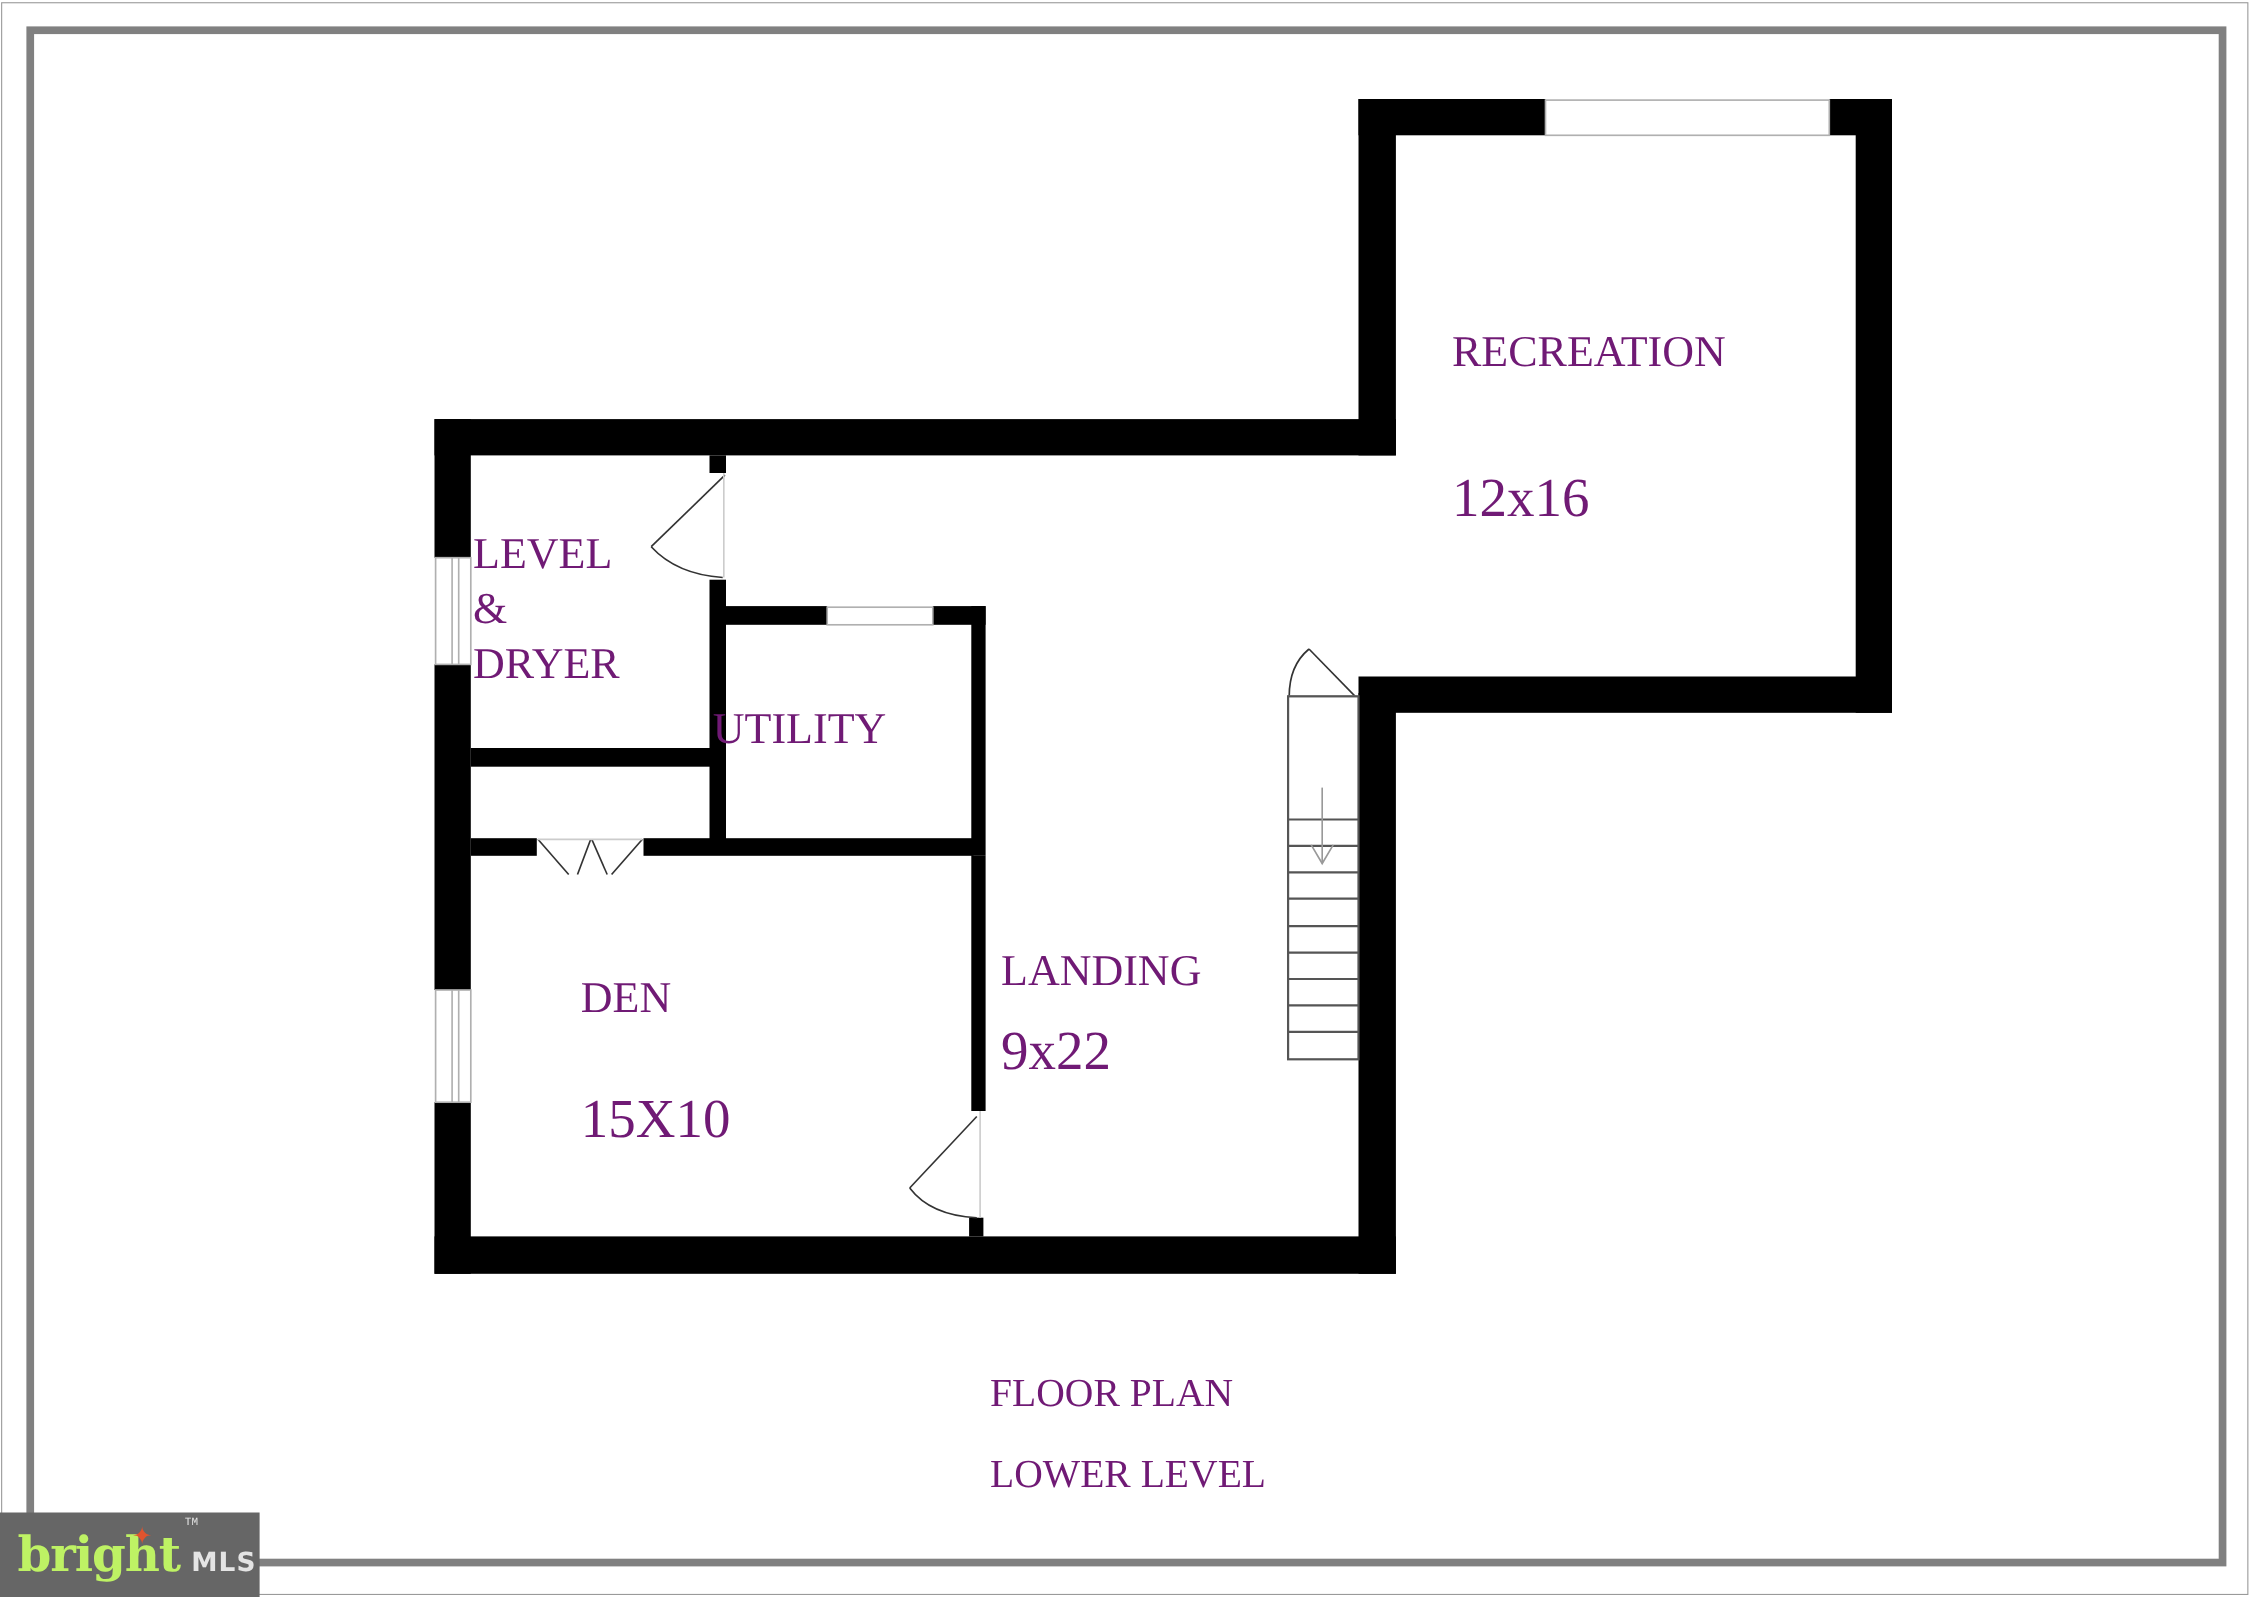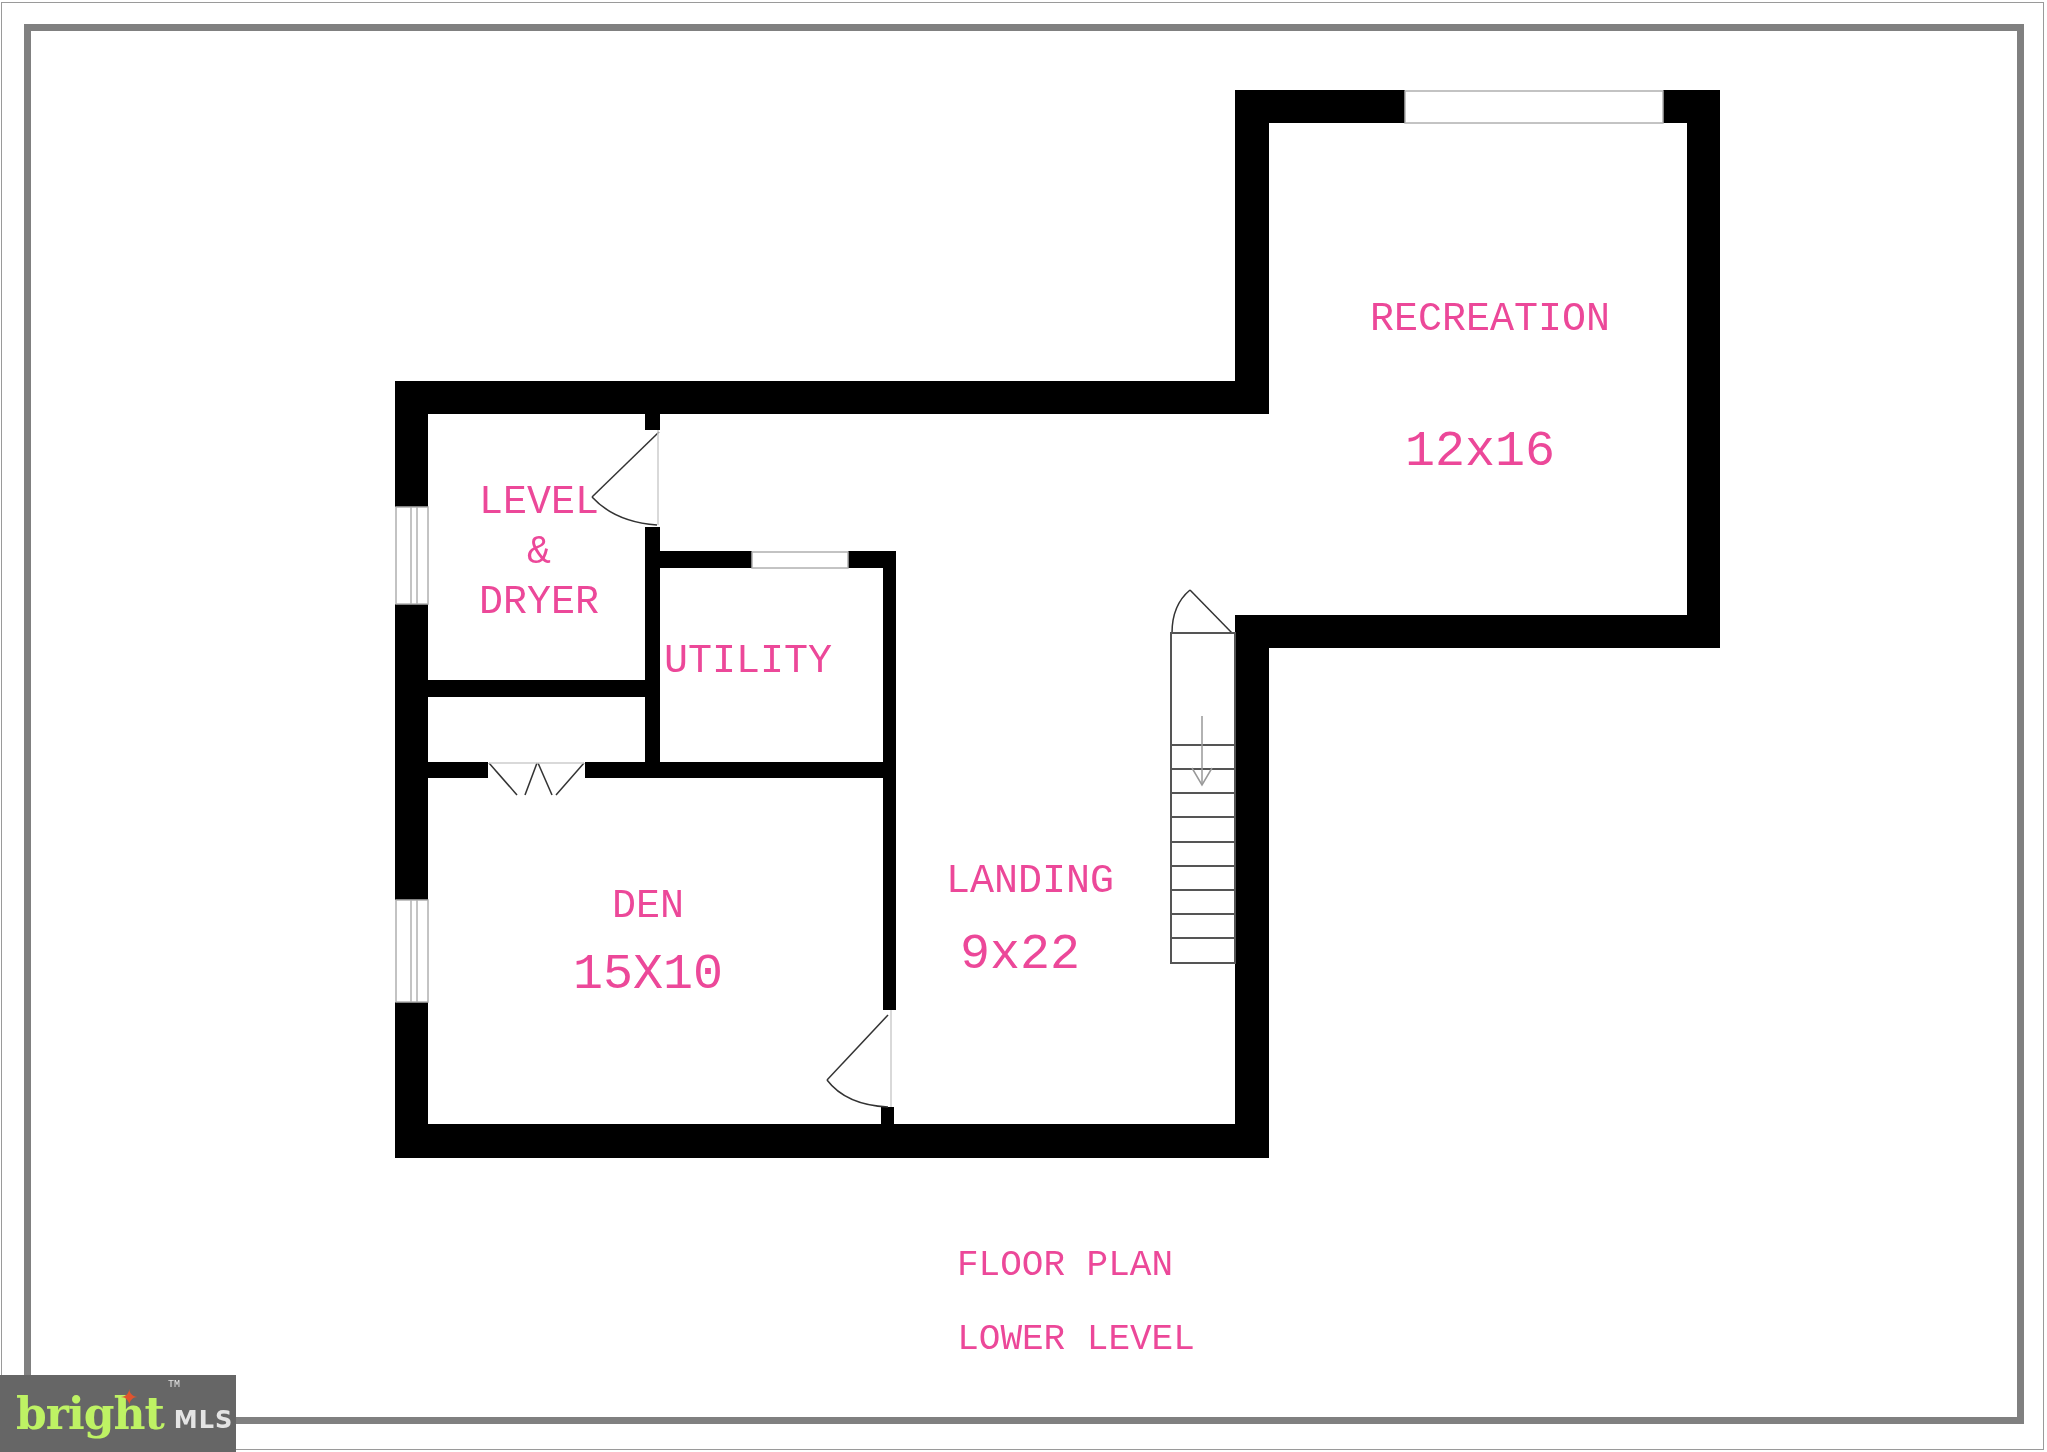--- a/index.html
+++ b/index.html
@@ -3,22 +3,22 @@
 <meta charset="utf-8">
 <style>
   html, body { margin: 0; padding: 0; background: #ffffff; }
   body { width: 2047px; height: 1452px; position: relative; overflow: hidden;
          font-family: "DejaVu Sans", "Liberation Sans", sans-serif; }
   .outer-border { position: absolute; left: 1px; top: 2px; width: 2043px; height: 1448px;
                   border: 1px solid #9a9a9a; box-sizing: border-box; }
   .inner-frame { position: absolute; left: 24px; top: 24px; width: 2000px; height: 1400px;
                  border: 7px solid #808080; box-sizing: border-box; }
   svg.plan { position: absolute; left: 0; top: 0; }
-  .label { position: absolute; color: #ec4899; text-align: center; white-space: nowrap;
-           font-family: Liberation Mono, monospace; line-height: 1; }
+  .label { position: absolute; color: #701a75; text-align: left; white-space: nowrap;
+           font-family: Liberation Serif, serif; line-height: 1; }
   .room-name { font-size: 40px; }
   .room-dim { font-size: 50px; margin-top: 12px; }
   .caption { font-size: 36px; }
   .logo { position: absolute; left: 0; top: 1375px; width: 236px; height: 77px;
           background: #666666; display: flex; align-items: center; padding-left: 16px;
           box-sizing: border-box; }
   .logo-word { font-family: "DejaVu Serif", serif; color: #bef264; font-size: 44px;
                font-weight: bold; letter-spacing: -1px; position: relative; }
   .logo-star { position: absolute; left: 120px; top: 10px; color: #e0542e; font-size: 22px; }
   .logo-tm { position: absolute; left: 168px; top: 4px; color: #e4e4e4; font-size: 10px;
@@ -145,21 +145,21 @@
 
 <div class="label room-name" style="left:430px; top:478px; width:218px; line-height:50px;">
   <div>LEVEL</div>
   <div>&amp;</div>
   <div>DRYER</div>
 </div>
 
 <div class="label room-name" style="left:648px; top:642px; width:200px;">UTILITY</div>
 
 <div class="label room-name" style="left:528px; top:887px; width:240px;">DEN</div>
-<div class="label room-dim" style="left:528px; top:938px; width:240px;">15X10</div>
+<div class="label room-dim" style="left:528px; top:980px; width:240px;">15X10</div>
 
 <div class="label room-name" style="left:910px; top:862px; width:240px;">LANDING</div>
 <div class="label room-dim" style="left:910px; top:918px; width:220px;">9x22</div>
 
 <div class="label caption" style="left:900px; top:1248px; width:330px;">FLOOR PLAN</div>
 <div class="label caption" style="left:900px; top:1322px; width:352px;">LOWER LEVEL</div>
 
 <div class="logo">
   <span class="logo-word">bright</span>
   <span class="logo-star">✦</span>

